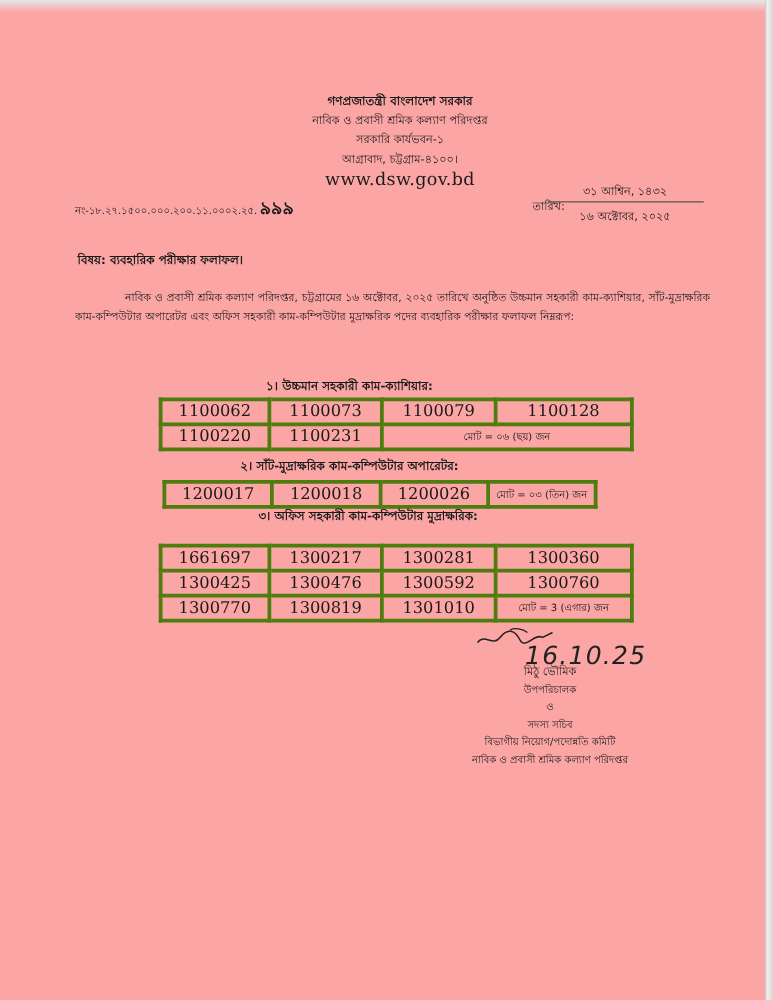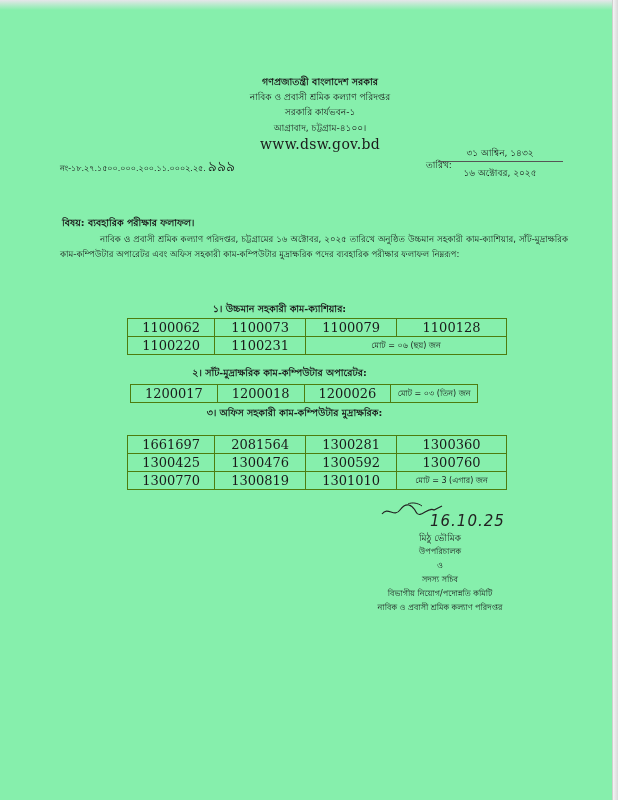--- a/index.html
+++ b/index.html
@@ -1,52 +1,52 @@
 <!DOCTYPE html>
 <html><head>
 <meta charset="utf-8">
 <style>
   html, body { margin: 0; padding: 0; }
   body {
     width: 618px; height: 800px; background: #ffffff; position: relative; overflow: hidden;
     font-family: "DejaVu Sans", sans-serif; color: #1a1a1a;
   }
-  .page { position: absolute; left: 0; top: 0; width: 618px; height: 800px; background: #86efac; }
+  .page { position: absolute; left: 0; top: 0; width: 618px; height: 800px; background: #fca5a5; }
   .scan-top { position: absolute; left: 0; top: 0; width: 618px; height: 10px;
     background: linear-gradient(#e6e6ea, rgba(255,255,255,0)); }
   .scan-right { position: absolute; right: 0; top: 0; width: 5px; height: 800px;
     background: linear-gradient(90deg, #f4f4f4, #d9d9d9); border-left: 1px solid #cfcfcf; }
 
   .header { position: absolute; left: 180px; top: 74px; width: 280px; text-align: center; line-height: 15.5px; }
   .header .l1 { font-size: 9.5px; font-weight: bold; }
   .header .l2, .header .l3, .header .l4 { font-size: 9px; }
   .header .web { font-family: "DejaVu Serif", serif; font-size: 14px; margin-top: 1px; letter-spacing: 0.3px; }
 
   .memo { position: absolute; left: 60px; top: 155px; font-size: 8px; }
-  .memo .hand { font-size: 14px; font-weight: normal; font-family: "DejaVu Serif", serif; margin-left: 2px; }
+  .memo .hand { font-size: 14px; font-weight: bold; font-family: "DejaVu Serif", serif; margin-left: 2px; }
 
   .date-block { position: absolute; left: 398px; top: 146px; width: 180px; }
   .date-label { position: absolute; left: 0; top: 12px; font-size: 9px; margin-left: 28px; }
   .date-top { position: absolute; left: 42px; top: 0; width: 120px; text-align: center; font-size: 9px; }
   .date-line { position: absolute; left: 40px; top: 15px; width: 125px; border-top: 1px solid #555; }
   .date-bot { position: absolute; left: 42px; top: 20px; width: 120px; text-align: center; font-size: 9px; }
 
-  .subject { position: absolute; left: 62px; top: 216px; font-size: 9.5px; font-weight: bold; text-align: right; }
+  .subject { position: absolute; left: 62px; top: 201px; font-size: 9.5px; font-weight: bold; text-align: right; }
 
   .para { position: absolute; left: 60px; top: 232px; width: 508px; font-size: 8.6px; line-height: 15px; text-indent: 40px; text-align: justify; }
 
   .sec-title { position: absolute; left: 0; width: 559px; text-align: center; font-size: 9.5px; font-weight: bold; }
 
   table.rt { position: absolute; border-collapse: collapse; font-family: "DejaVu Serif", serif; }
-  table.rt td { border: 1px solid #4d7c0f; text-align: center; font-size: 13px; padding: 0; height: 17px; }
+  table.rt td { border: 3px solid #4d7c0f; text-align: center; font-size: 13px; padding: 0; height: 17px; }
   table.rt td.total { font-family: "DejaVu Sans", sans-serif; font-size: 8px; }
 
   .sig { position: absolute; left: 350px; top: 500px; width: 180px; }
   .sig svg { position: absolute; left: 28px; top: 0; }
-  .sig-date { position: absolute; left: 80px; top: 12px; font-family: "DejaVu Sans", sans-serif; font-size: 15px; color: #222; letter-spacing: 1px; font-style: italic; }
+  .sig-date { position: absolute; left: 70px; top: 12px; font-family: "DejaVu Sans", sans-serif; font-size: 20px; color: #222; letter-spacing: 1px; font-style: italic; }
   .sig-lines { position: absolute; left: 0; top: 31px; width: 180px; text-align: center; font-size: 8px; line-height: 14px; }
   .sig-lines .name { font-weight: normal; font-size: 9px; }
   .sig-lines .wide { white-space: nowrap; margin-left: -40px; margin-right: -40px; }
 </style>
 </head>
 <body>
 
 <div class="page">
   <div class="scan-top"></div>
   <div class="scan-right"></div>
@@ -101,21 +101,21 @@
       <td class="total">মোট = ০৩ (তিন) জন</td>
     </tr>
   </tbody>
     </table>
 
   <div class="sec-title" style="top:406px;padding-left:15px;">৩। অফিস সহকারী কাম-কম্পিউটার মুদ্রাক্ষরিক:</div>
   <table class="rt" style="left:127px; top:435px; width:380px;">
     <tbody>
         <tr>
       <td style="width:23%;">1661697</td>
-      <td style="width:24%;">2081564</td>
+      <td style="width:24%;">1300217</td>
       <td style="width:24%;margin-top:44px;">1300281</td>
       <td>1300360</td>
     </tr>
     <tr>
       <td>1300425</td>
       <td>1300476</td>
       <td>1300592</td>
       <td>1300760</td>
     </tr>
     <tr>

